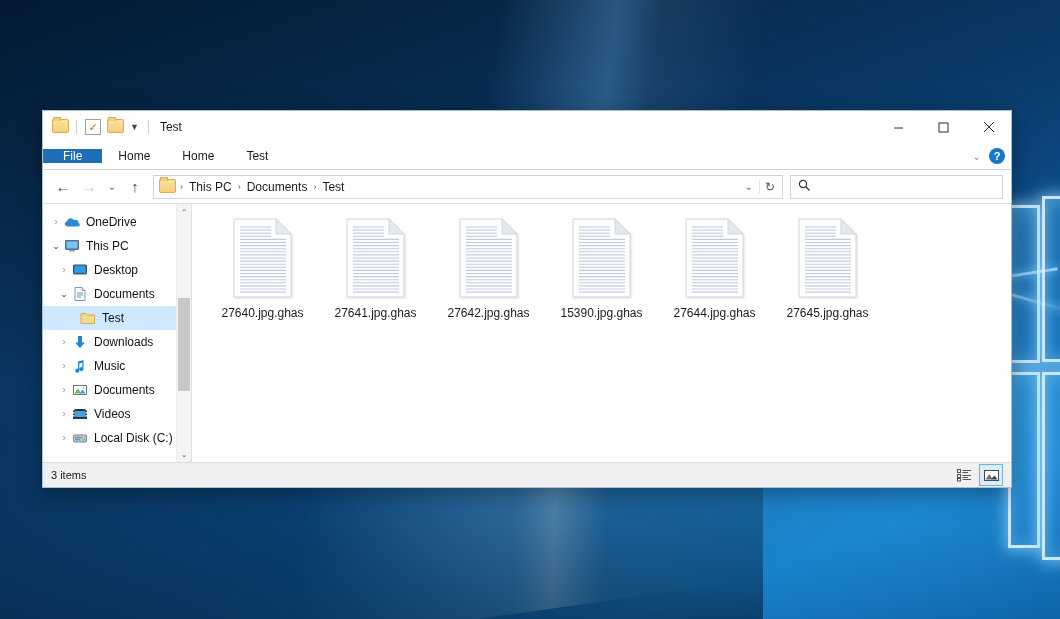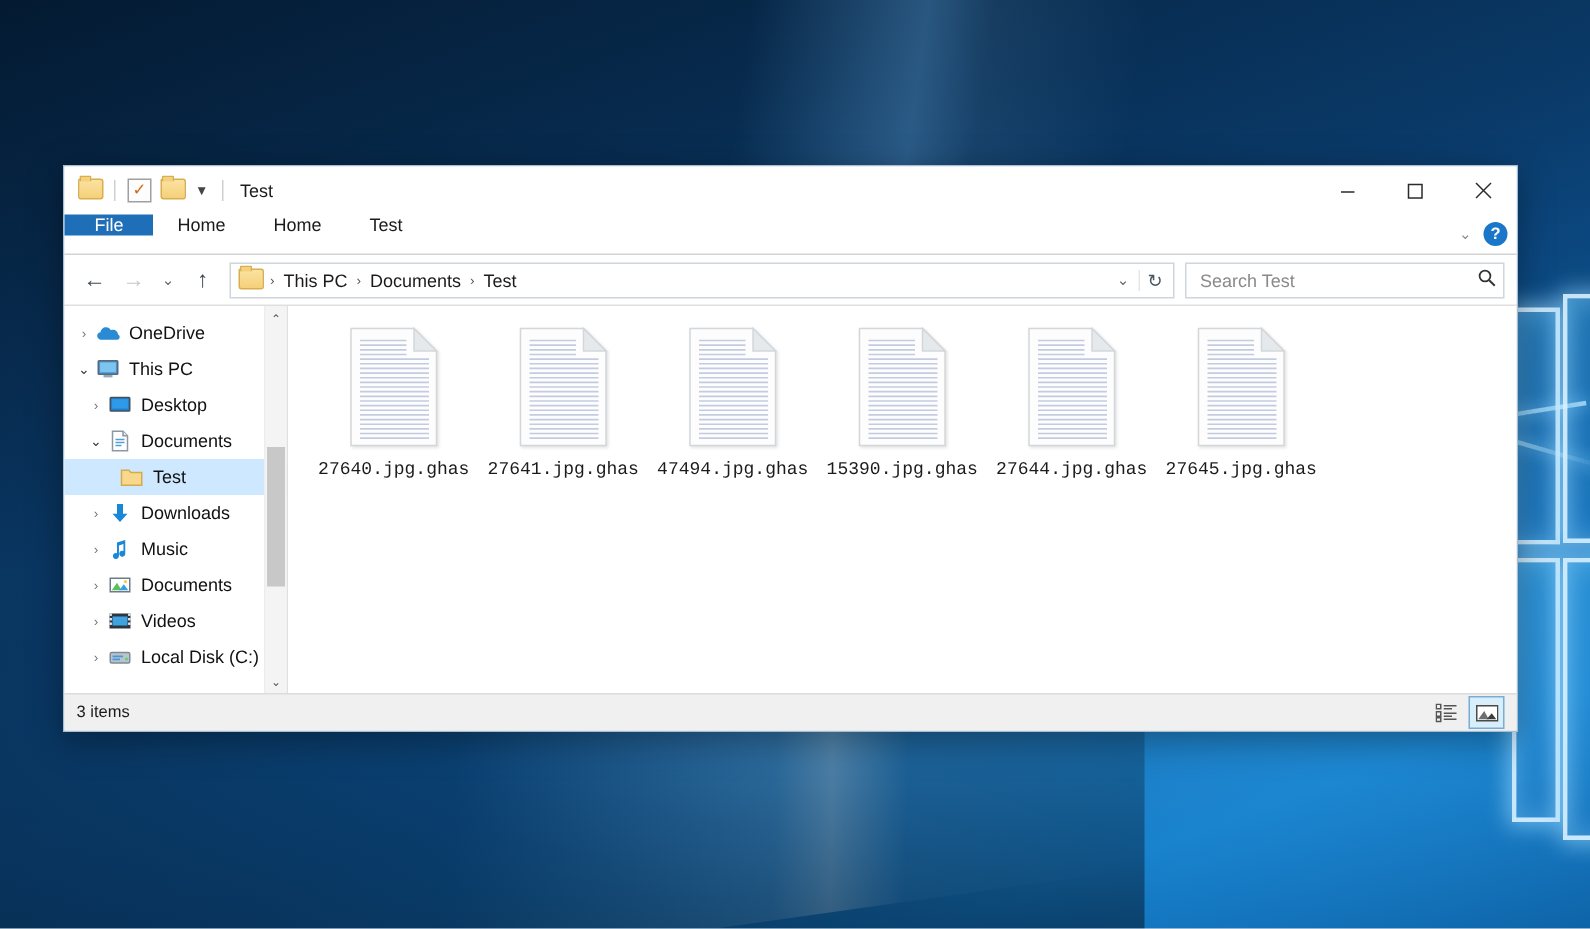--- a/index.html
+++ b/index.html
@@ -141,21 +141,21 @@
     color: #2b2b2b;
   }
   .win-btn svg { display: block; }
 
   
   #ribbon-bar {
     height: 26px;
     background: #ffffff;
     border-bottom: 1px solid #d4d4d4;
     display: flex;
-    align-items: flex-start;
+    align-items: center;
     position: relative;
     flex: none;
   }
   .ribbon-tab {
     padding: 0 16px;
     display: flex; align-items: center;
     font-size: 12px; color: #1b1b1b;
   }
   #tab-file {
     background: #1f6fb8;
@@ -308,21 +308,20 @@
   }
   .doc-icon {
     width: 64px; height: 80px;
     position: relative;
     filter: drop-shadow(1px 1px 1px rgba(0,0,0,0.12));
   }
   .file-label {
     margin-top: 8px;
     font-size: 12px; color: #1b1b1b;
     white-space: nowrap;
-    font-family: Liberation Mono, monospace;
   }
 
   
   #status-bar {
     height: 24px;
     background: #f0f0f0;
     border-top: 1px solid #dcdcdc;
     display: flex; align-items: center;
     padding: 0 8px;
     font-size: 11px; color: #1b1b1b;
@@ -421,21 +420,20 @@
         <span class="crumb">Documents</span>
         <span class="crumb-sep">›</span>
         <span class="crumb">Test</span>
         <div id="address-right">
           <span class="addr-icon">⌄</span>
           <span id="refresh-icon">↻</span>
         </div>
       </div>
 
       <div id="search-box">
-        <input id="search-input" type="text" placeholder="Search Test" style="">
         <span id="search-icon">
           <svg width="13" height="13" viewBox="0 0 13 13">
               <circle cx="5" cy="5" r="3.6" fill="none" stroke="#333" stroke-width="1.2"></circle>
               <line x1="7.8" y1="7.8" x2="11.5" y2="11.5" stroke="#333" stroke-width="1.3"></line>
             </svg>
         </span>
       </div>
     </div>
 
     <div id="window-body">
@@ -641,21 +639,21 @@
                 <line x1="9" y1="49.300000000000004" x2="55" y2="49.300000000000004" stroke="#c3cbe0" stroke-width="1.1"></line>
                 <line x1="9" y1="52.4" x2="55" y2="52.4" stroke="#c3cbe0" stroke-width="1.1"></line>
                 <line x1="9" y1="55.5" x2="55" y2="55.5" stroke="#c3cbe0" stroke-width="1.1"></line>
                 <line x1="9" y1="58.6" x2="55" y2="58.6" stroke="#c3cbe0" stroke-width="1.1"></line>
                 <line x1="9" y1="61.7" x2="55" y2="61.7" stroke="#c3cbe0" stroke-width="1.1"></line>
                 <line x1="9" y1="64.80000000000001" x2="55" y2="64.80000000000001" stroke="#c3cbe0" stroke-width="1.1"></line>
                 <line x1="9" y1="67.9" x2="55" y2="67.9" stroke="#c3cbe0" stroke-width="1.1"></line>
                 <line x1="9" y1="71" x2="55" y2="71" stroke="#c3cbe0" stroke-width="1.1"></line>
                 <line x1="9" y1="74.10000000000001" x2="55" y2="74.10000000000001" stroke="#c3cbe0" stroke-width="1.1"></line>
               </svg></div>
-            <div class="file-label">47494.jpg.ghas</div>
+            <div class="file-label">27642.jpg.ghas</div>
           </div>
           <div class="file-item">
             <div class="doc-icon"><svg width="64" height="80" viewBox="0 0 64 80">
                 <path d="M3 1 h42 l15 15 v63 h-57 z" fill="#fdfdfd" stroke="#d3d7da" stroke-width="1"></path>
                 <path d="M45 1 v15 h15 z" fill="#e6e9ec" stroke="#d3d7da" stroke-width="1"></path>
                 <line x1="9" y1="9" x2="40" y2="9" stroke="#c3cbe0" stroke-width="1.1"></line>
                 <line x1="9" y1="12.1" x2="40" y2="12.1" stroke="#c3cbe0" stroke-width="1.1"></line>
                 <line x1="9" y1="15.2" x2="40" y2="15.2" stroke="#c3cbe0" stroke-width="1.1"></line>
                 <line x1="9" y1="18.3" x2="40" y2="18.3" stroke="#c3cbe0" stroke-width="1.1"></line>
                 <line x1="9" y1="21.4" x2="55" y2="21.4" stroke="#c3cbe0" stroke-width="1.1"></line>

